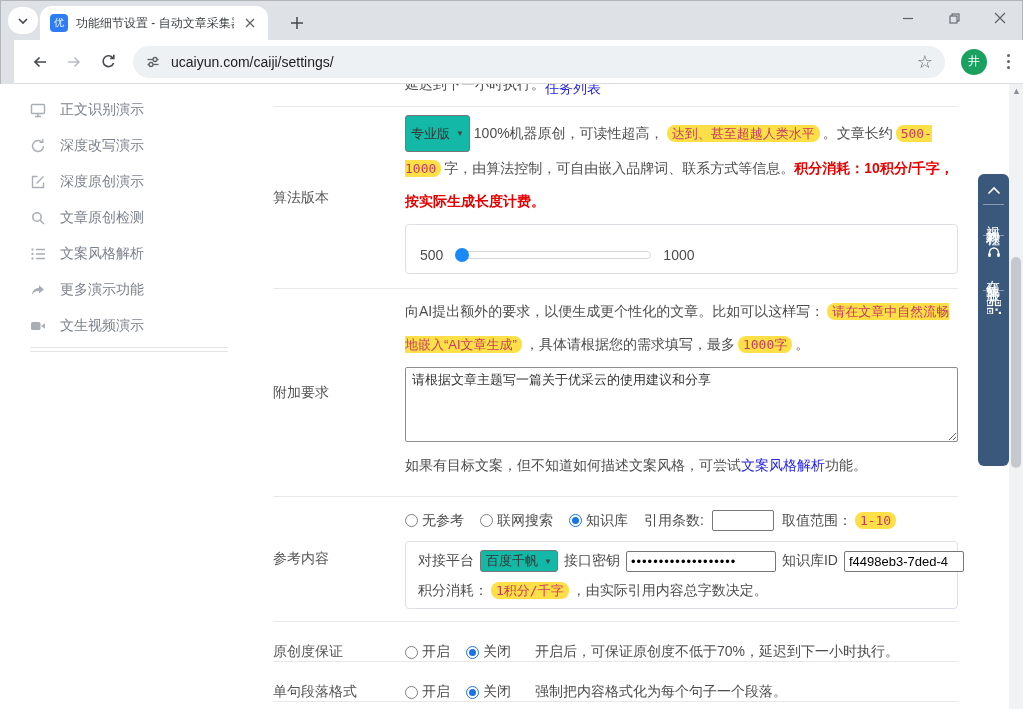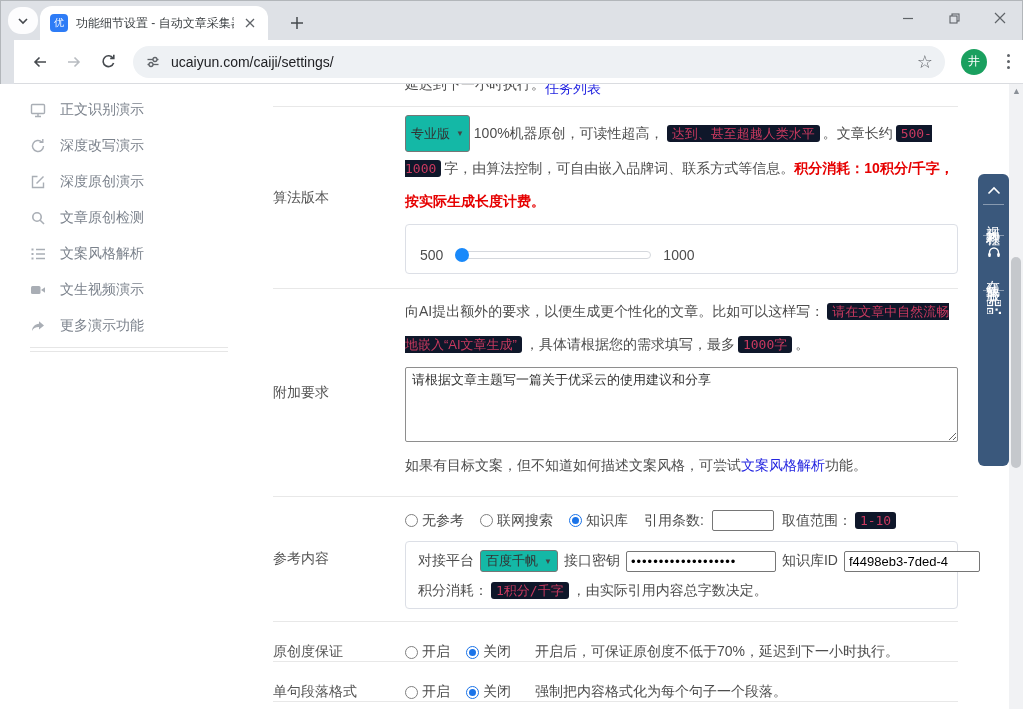--- a/index.html
+++ b/index.html
@@ -45,21 +45,21 @@
   .code-glyph { font-size:13px; color:#a9aeb5; font-weight:700; letter-spacing:-1px; width:16px; text-align:center; }
 
   
   .form { position:absolute; left:273px; top:0; width:685px; font-size:14px; color:#4d4d4d; }
   .partial-row { height:23px; border-bottom:1px solid #e8e8e8; padding-left:132px; overflow:hidden; }
   .partial-row span { position:relative; top:-4px; }
   .frow { display:flex; border-bottom:1px solid #e8e8e8; }
   .flabel { width:132px; flex:none; display:flex; align-items:center; color:#555; }
   .fcontent { flex:1; min-width:0; }
   a.link { color:#2526e0; text-decoration:none; cursor:pointer; }
-  .hl { background:#0f172a; color:#c9395f; padding:1px 5px; border-radius:3px; margin:0 3px; font-size:13px; }
+  .hl { background:#fde047; color:#c9395f; padding:1px 5px; border-radius:8px; margin:0 3px; font-size:13px; }
   .mono { font-family:"DejaVu Sans Mono", monospace; }
   .warn { color:#e60000; font-weight:700; }
   .para { line-height:33px; }
 
   .fake-select { display:inline-flex; align-items:center; gap:6px; border:1px solid #767676; border-radius:3px; background:#14b8a6; padding:1px 5px; font-size:13px; color:#333; cursor:pointer; }
   .fake-select .arrow { font-size:8px; color:#444; }
 
   .inner-box { border:1px solid #dcdfe6; border-radius:4px; padding:10px 14px; }
   .len-box { margin:6px 0 12px; }
   .slider-row { display:flex; align-items:center; gap:12px; margin-top:12px; color:#4d4d4d; }
@@ -72,21 +72,21 @@
   .radio { width:13px; height:13px; border:1px solid #808080; border-radius:50%; background:#fff; display:inline-block; vertical-align:-2px; margin-right:4px; position:relative; }
   .radio.checked { border-color:#1a73e8; }
   .radio.checked::after { content:''; position:absolute; inset:2px; border-radius:50%; background:#1a73e8; }
   .rlabel { margin-right:16px; cursor:pointer; }
   .ref-radio-line { margin-top:9px; display:flex; align-items:center; flex-wrap:nowrap; }
   .small-input { height:21px; border:1px solid #767676; border-radius:2px; font:13px "Liberation Sans", sans-serif; padding:0 4px; }
   .quote-input { width:62px; margin:0 8px; }
   .ref-box { margin:10px 0 12px; padding:8px 12px; }
   .ref-line1 { display:flex; align-items:center; gap:6px; white-space:nowrap; }
   .secret-input { width:150px; letter-spacing:1px; }
-  .kb-input { width:136px; }
+  .kb-input { width:120px; }
   .ref-line2 { margin-top:10px; }
 
   .toggle-row { height:40px; align-items:flex-end; }
   .toggle-row .fcontent { display:flex; align-items:center; }
   .toggle-desc { margin-left:8px; }
 
   
   .widget { position:absolute; right:14px; top:90px; width:31px; height:292px; background:#3a587c; border-radius:6px; display:flex; flex-direction:column; align-items:center; padding:12px 0 10px; gap:9px; }
   .widget .wdiv { width:21px; height:1px; background:rgba(255,255,255,.4); flex:none; }
   .vtext { writing-mode:vertical-rl; text-orientation:upright; color:#fff; font-size:14px; letter-spacing:3px; line-height:1; cursor:pointer; }
@@ -223,30 +223,30 @@
       <svg width="16" height="16" viewBox="0 0 16 16">
           <g stroke="#a9aeb5" stroke-width="1.5" fill="none">
             <path d="M6 3.5h9M6 8h9M6 12.5h9"></path>
             <path d="M1.5 3.5h2M1.5 8h2M1.5 12.5h2" stroke-width="2"></path>
           </g>
         </svg>
       <span>文案风格解析</span>
     </div>
     <div class="side-item">
       <svg width="16" height="16" viewBox="0 0 16 16">
+          <path d="M9 3.2l5 4.2-5 4.2V9C5.4 9 3.2 10.6 2 13c.2-4.2 3-6.8 7-7.2z" fill="#a9aeb5"></path>
+        </svg>
+      <span>更多演示功能</span>
+    </div>
+    <div class="side-item">
+      <svg width="16" height="16" viewBox="0 0 16 16">
           <rect x="1" y="4" width="9.5" height="8" rx="1.5" fill="#a9aeb5"></rect>
           <path d="M11 8l4-2.8v5.6z" fill="#a9aeb5"></path>
         </svg>
       <span>文生视频演示</span>
-    </div>
-    <div class="side-item">
-      <svg width="16" height="16" viewBox="0 0 16 16">
-          <path d="M9 3.2l5 4.2-5 4.2V9C5.4 9 3.2 10.6 2 13c.2-4.2 3-6.8 7-7.2z" fill="#a9aeb5"></path>
-        </svg>
-      <span>更多演示功能</span>
     </div>
     <div class="side-divider"></div>
     <div class="side-divider"></div>
   </div>
 
   <div class="form">
 
     <div class="partial-row">
       <span>
         <span>延迟到下一小时执行。</span><a class="link">任务列表</a>

